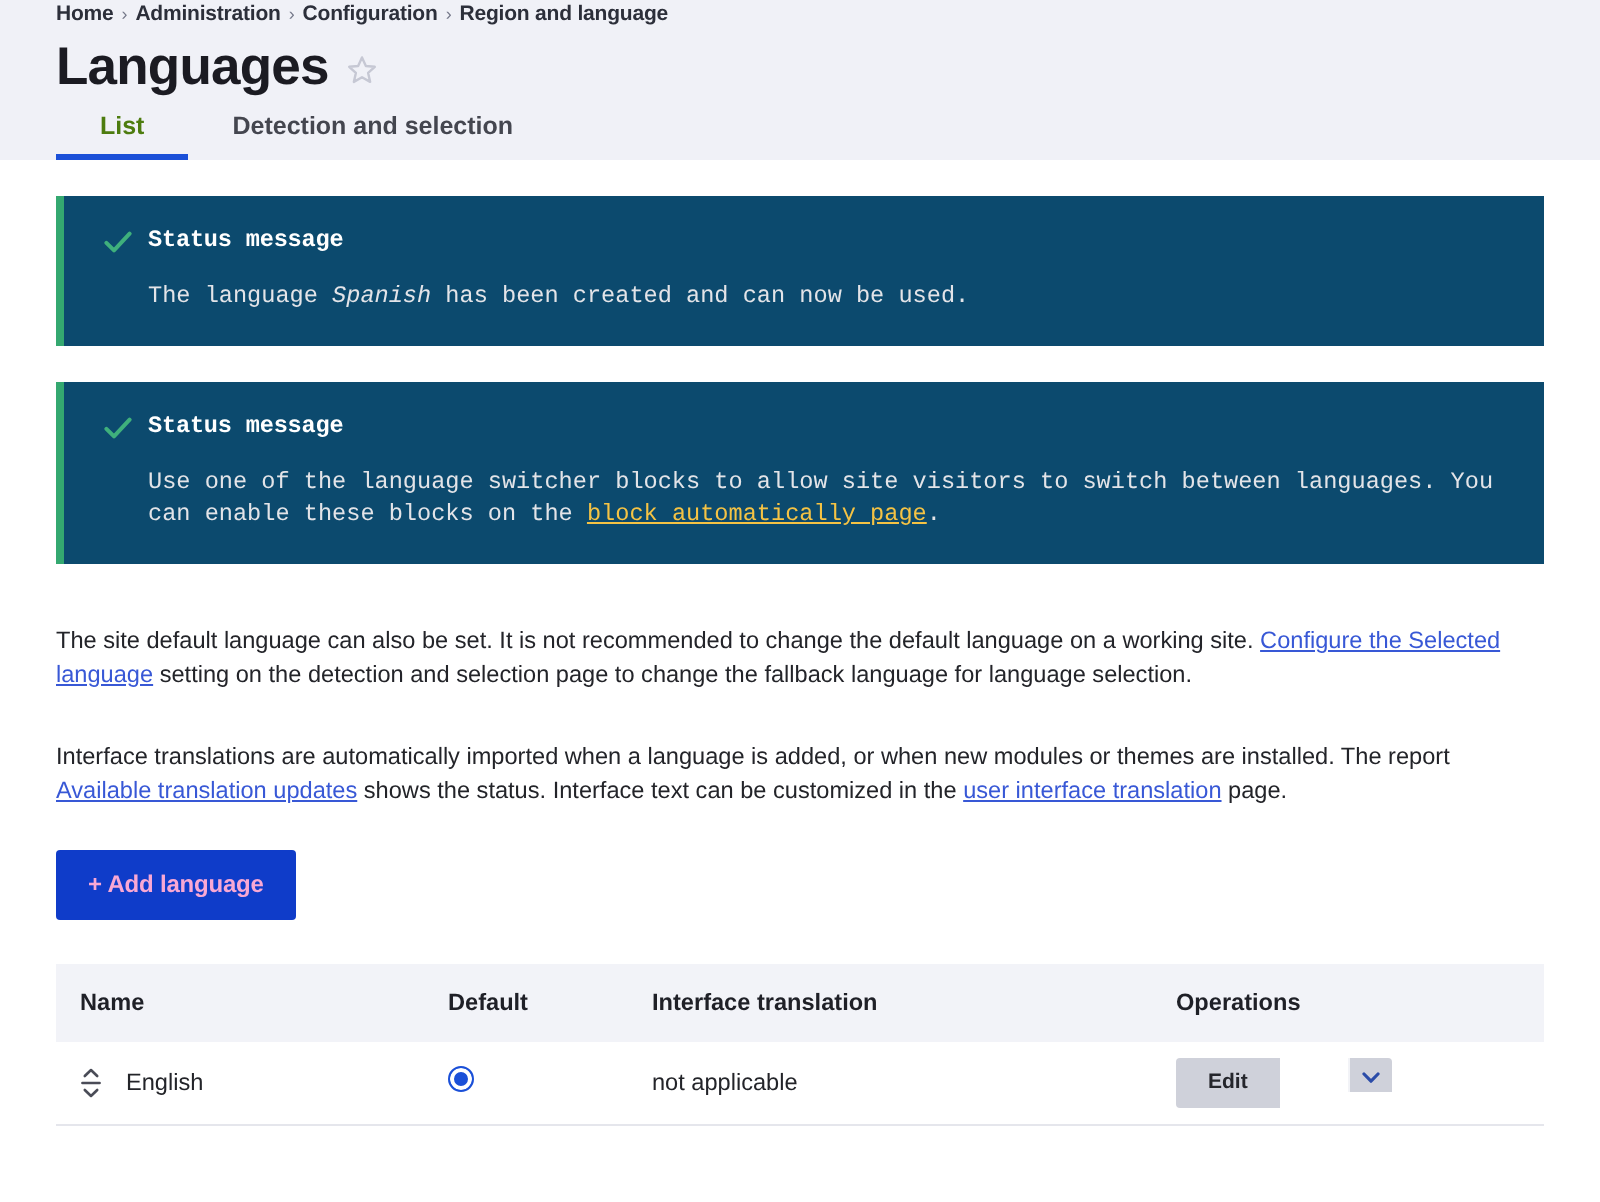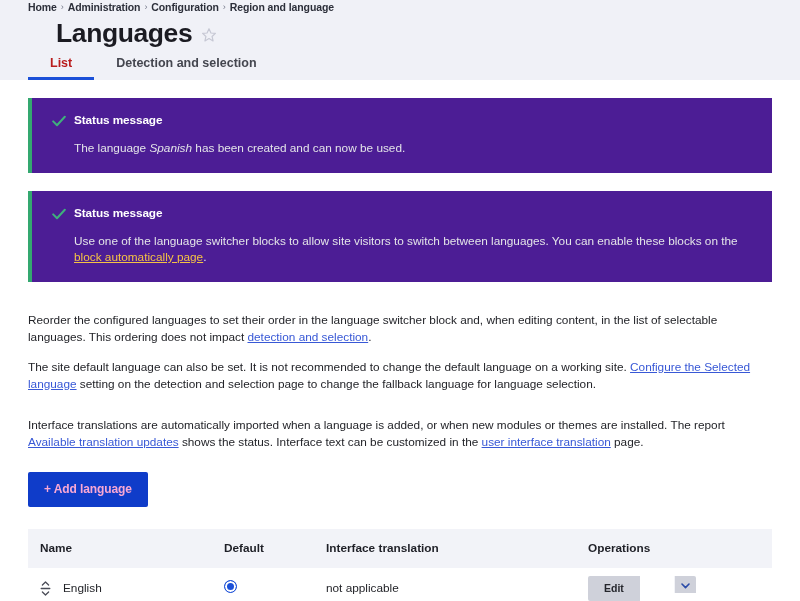--- a/index.html
+++ b/index.html
@@ -35,21 +35,20 @@
   .breadcrumb .sep {
     color: #75798a;
     font-size: 9px;
     font-weight: normal;
   }
   .title-row {
     display: flex; align-items: center;
     gap: 9px;
     padding: 3px 0 0 28px;
     height: 36px;
-    margin-left: 28px;
   }
   h1.page-title {
     margin: 0;
     font-size: 26.5px;
     line-height: 30px;
     font-weight: bold;
     color: #1b1b22;
     letter-spacing: -0.4px;
   }
   .star-icon { display:block; width:16px; height:16px; margin-top:5px; }
@@ -66,34 +65,35 @@
   .tab {
     font-size: 12.5px;
     font-weight: bold;
     color: #44464f;
     padding: 0 22px 7px 22px;
     cursor: pointer;
     border-bottom: 3px solid transparent;
     line-height: 14px;
   }
   .tab.active {
-    color: #b91c1c;
+    color: #4d7c0f;
     border-bottom-color: #1b50d8;
   }
 
   
   .content { padding: 0 28px; background:#fff; }
 
   .msg {
     position: relative;
-    background: #4c1d95;
+    background: #0c4a6e;
     border-left: 4px solid #34a870;
     margin-top: 18px;
     padding: 15px 14px 17px 20px;
     width: 744px;
+    font-family: Liberation Mono, monospace;
   }
   .msg-inner { display: flex; gap: 0; }
   .check-icon { width: 22px; flex: 0 0 22px; padding-top: 2px; }
   .check-icon svg { display:block; }
   .msg-body { flex: 1; }
   .msg-title {
     font-size: 11.8px;
     font-weight: bold;
     color: #ffffff;
     margin: 0 0 13px 0;
@@ -265,21 +265,20 @@
           </svg>
         </span>
         <div class="msg-body">
           <div class="msg-title">Status message</div>
           <p class="msg-text"><span>Use one of the language switcher blocks to allow site visitors to switch between languages. You can enable these blocks on the </span><a href="#">block automatically page</a><span>.</span></p>
         </div>
       </div>
     </div>
 
     <div class="intro">
-      <p><span>Reorder the configured languages to set their order in the language switcher block and, when editing content, in the list of selectable languages. This ordering does not impact </span><a href="#">detection and selection</a><span>.</span></p>
 
       <p><span>The site default language can also be set. It is not recommended to change the default language on a working site. </span><a href="#">Configure the Selected language</a><span> setting on the detection and selection page to change the fallback language for language selection.</span></p>
 
       <p><span>Interface translations are automatically imported when a language is added, or when new modules or themes are installed. The report </span><a href="#">Available translation updates</a><span> shows the status. Interface text can be customized in the </span><a href="#">user interface translation</a><span> page.</span></p>
     </div>
 
     <div class="add-lang-wrap">
       <button class="btn-primary">+ Add language</button>
     </div>
 

